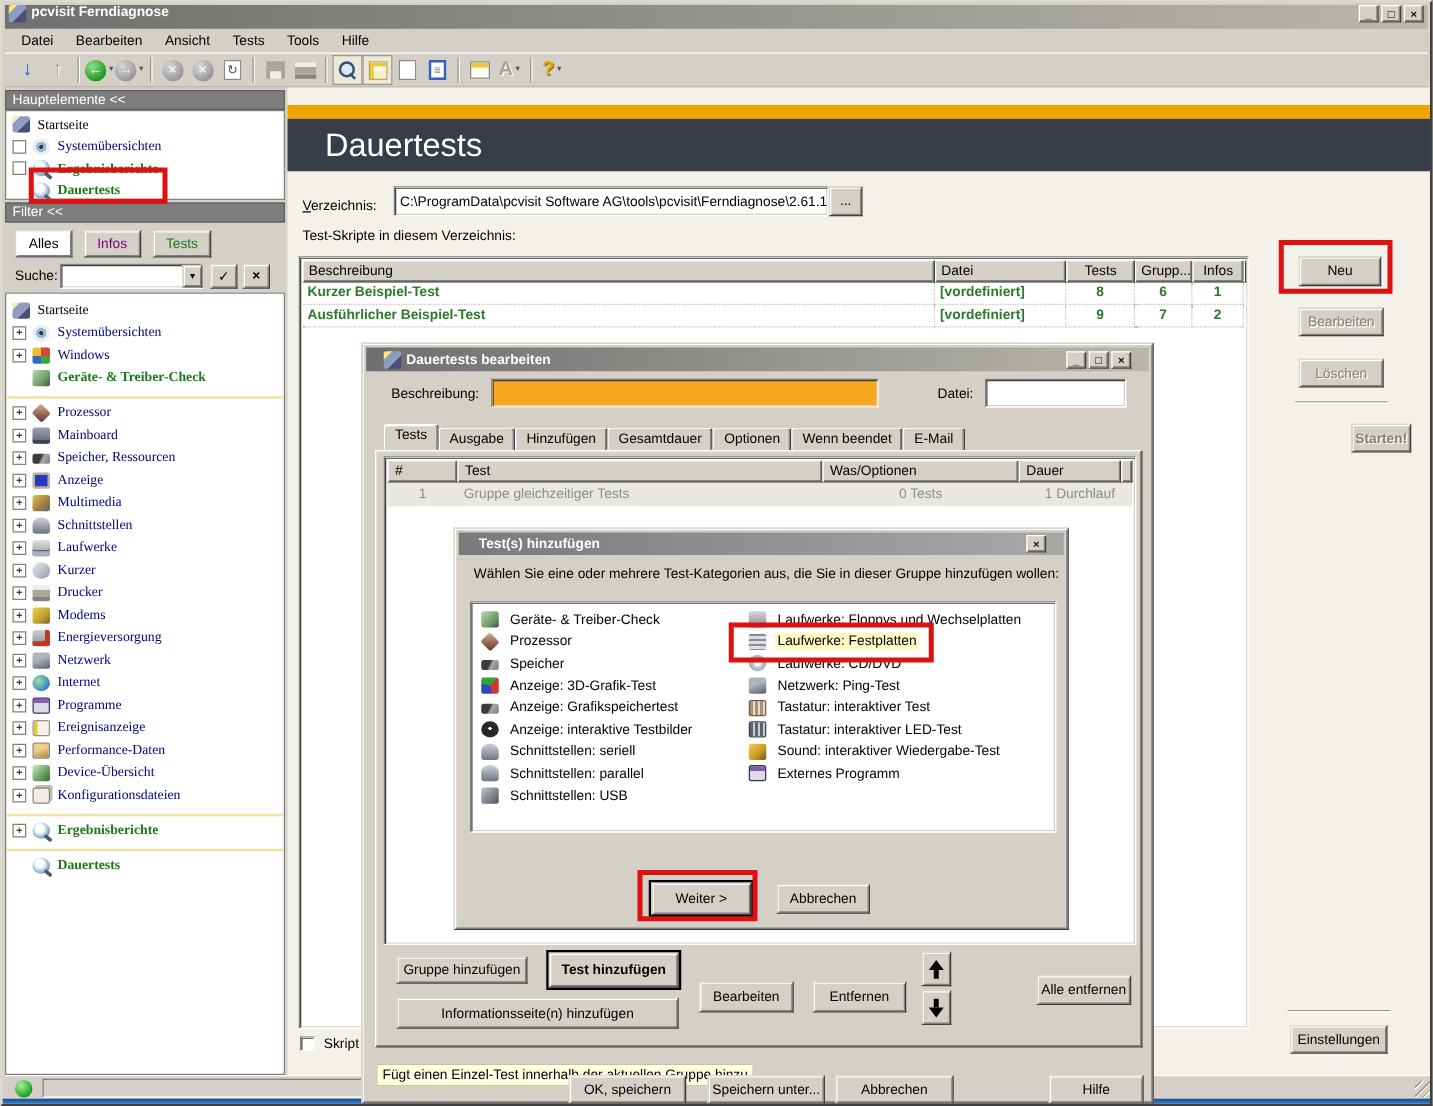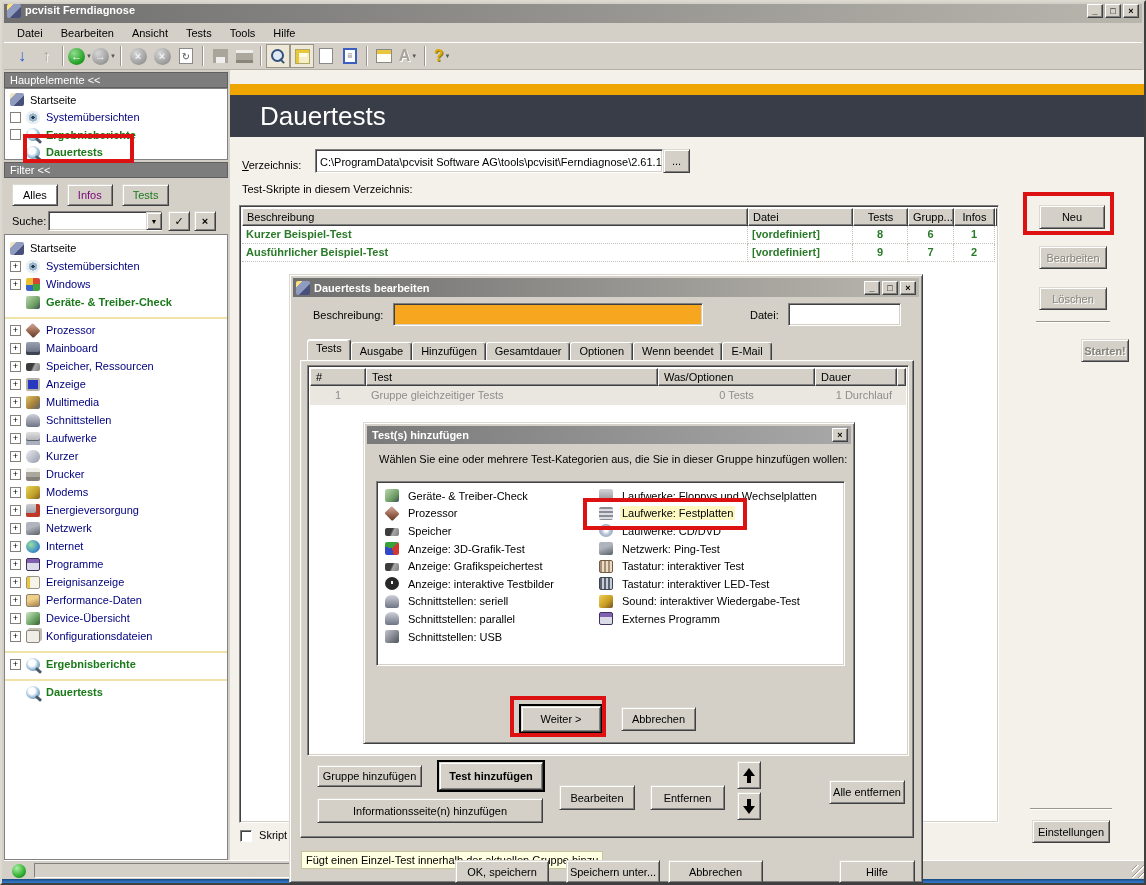--- a/index.html
+++ b/index.html
@@ -57,21 +57,21 @@
   
   .sidebar{position:absolute;left:2px;top:68px;width:226px;height:790px;background:#d4d0c8;}
   .side-head{position:absolute;left:0;width:224px;height:16px;background:#7d7d7d;color:#fff;
     padding:1px 5px;border:1px solid #5f5f5f;}
   .tree-box{position:absolute;left:0;width:224px;background:#fff;border:1px solid #828282;overflow:hidden;}
   .trow{display:flex;align-items:center;height:18px;padding-left:5px;white-space:nowrap;}
   .tree-box.top .trow{height:17.5px;}
   .exp{width:11px;height:11px;flex:none;border:1px solid #848078;background:#fff;margin-right:5px;
     font-size:9px;line-height:9px;text-align:center;color:#000;}
   .tspacer{width:16px;flex:none;}
-  .tlbl{margin-left:1px;}
+  .tlbl{margin-left:1px;font-family:Liberation Serif, serif;}
   .c-navy{color:#00007f;}
   .c-green{color:#1a7a1a;}
   .c-black{color:#000;}
   .b{font-weight:bold;}
   .tree-sep{height:8px;border-bottom:2px solid #efe3a8;margin-bottom:2px;}
   .ftabs{position:absolute;left:8px;top:6px;display:flex;}
   .ftab{height:22px;padding:4px 10px;margin-right:9px;text-align:right;cursor:default;
     background:#d4d0c8;border:1px solid;border-color:#dcd9d1 #404040 #404040 #dcd9d1;
     box-shadow:inset 1px 1px 0 #ffffff, inset -1px -1px 0 #808080;}
   .ftab.active{background:#fff;}
@@ -101,21 +101,21 @@
   .mthead .c3{width:46px;}.mthead .c4{width:41px;text-align:center;}
   .mtr{display:flex;height:18px;color:#2a7a2a;font-weight:bold;}
   .mtd{padding:2px 4px;border-bottom:1px dotted #c3c1b7;border-right:1px dotted #c3c1b7;
     white-space:nowrap;overflow:hidden;flex:none;}
   .mtr .c0{width:506px;}.mtr .c1{width:105px;}.mtr .c2{width:55px;text-align:center;}
   .mtr .c3{width:46px;text-align:center;}.mtr .c4{width:41px;text-align:center;}
   
   .dialog{position:absolute;background:#d4d0c8;border:1px solid;border-color:#dcd9d1 #404040 #404040 #dcd9d1;
     box-shadow:inset 1px 1px 0 #ffffff, inset -1px -1px 0 #808080;}
   .dlg-title{position:absolute;left:3px;top:3px;right:3px;height:19px;display:flex;align-items:center;
-    background:linear-gradient(90deg,#6f6f6f,#b9b6ae);padding:0 3px;}
+    background:linear-gradient(90deg,#6f6f6f,#b9b6ae);padding:0 14px;}
   .dlg-title .t{color:#fff;font-weight:bold;margin-left:4px;flex:1;white-space:nowrap;overflow:hidden;}
   .tabs{position:absolute;display:flex;align-items:flex-end;}
   .tab{height:18px;margin-top:3px;padding:2px 8px;background:#d4d0c8;
     border:1px solid;border-color:#fff #404040 #d4d0c8 #fff;border-bottom:none;
     box-shadow:inset -1px 0 0 #808080;border-radius:3px 3px 0 0;}
   .tab.active{height:21px;margin-top:0;font-weight:normal;z-index:3;
     box-shadow:inset -1px 0 0 #808080, inset 0 1px 0 #fff;}
   .tabpage{position:absolute;background:#d4d0c8;border:1px solid;border-color:#fff #404040 #404040 #fff;
     box-shadow:inset -1px -1px 0 #808080, inset 1px 1px 0 #dcd9d1;}
   .dlist{position:absolute;background:#fff;border:1px solid;border-color:#808080 #ffffff #ffffff #808080;

